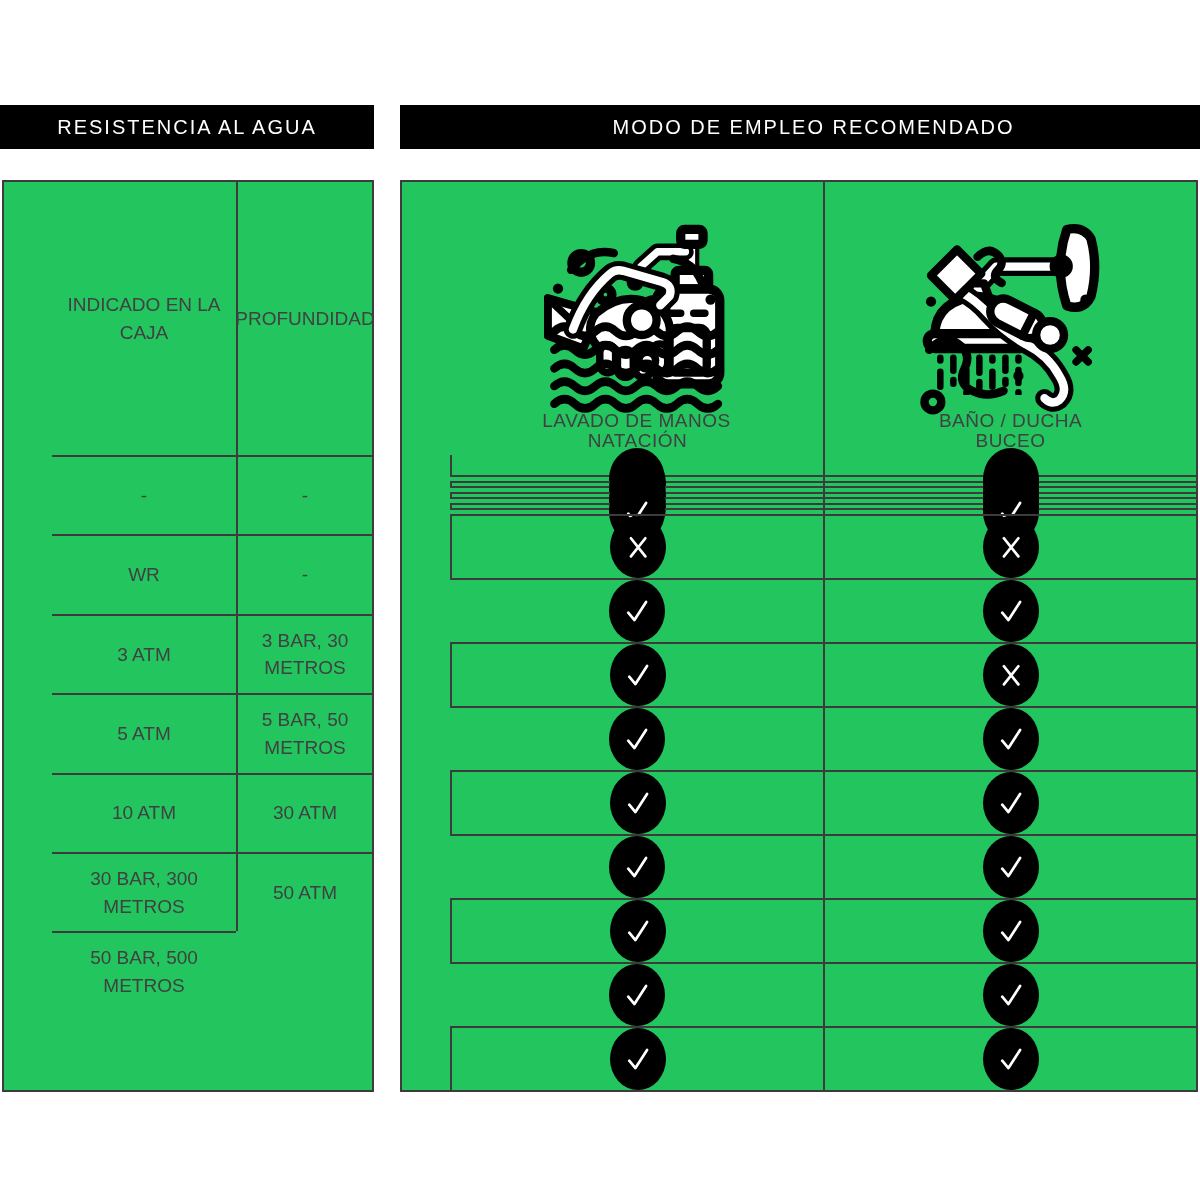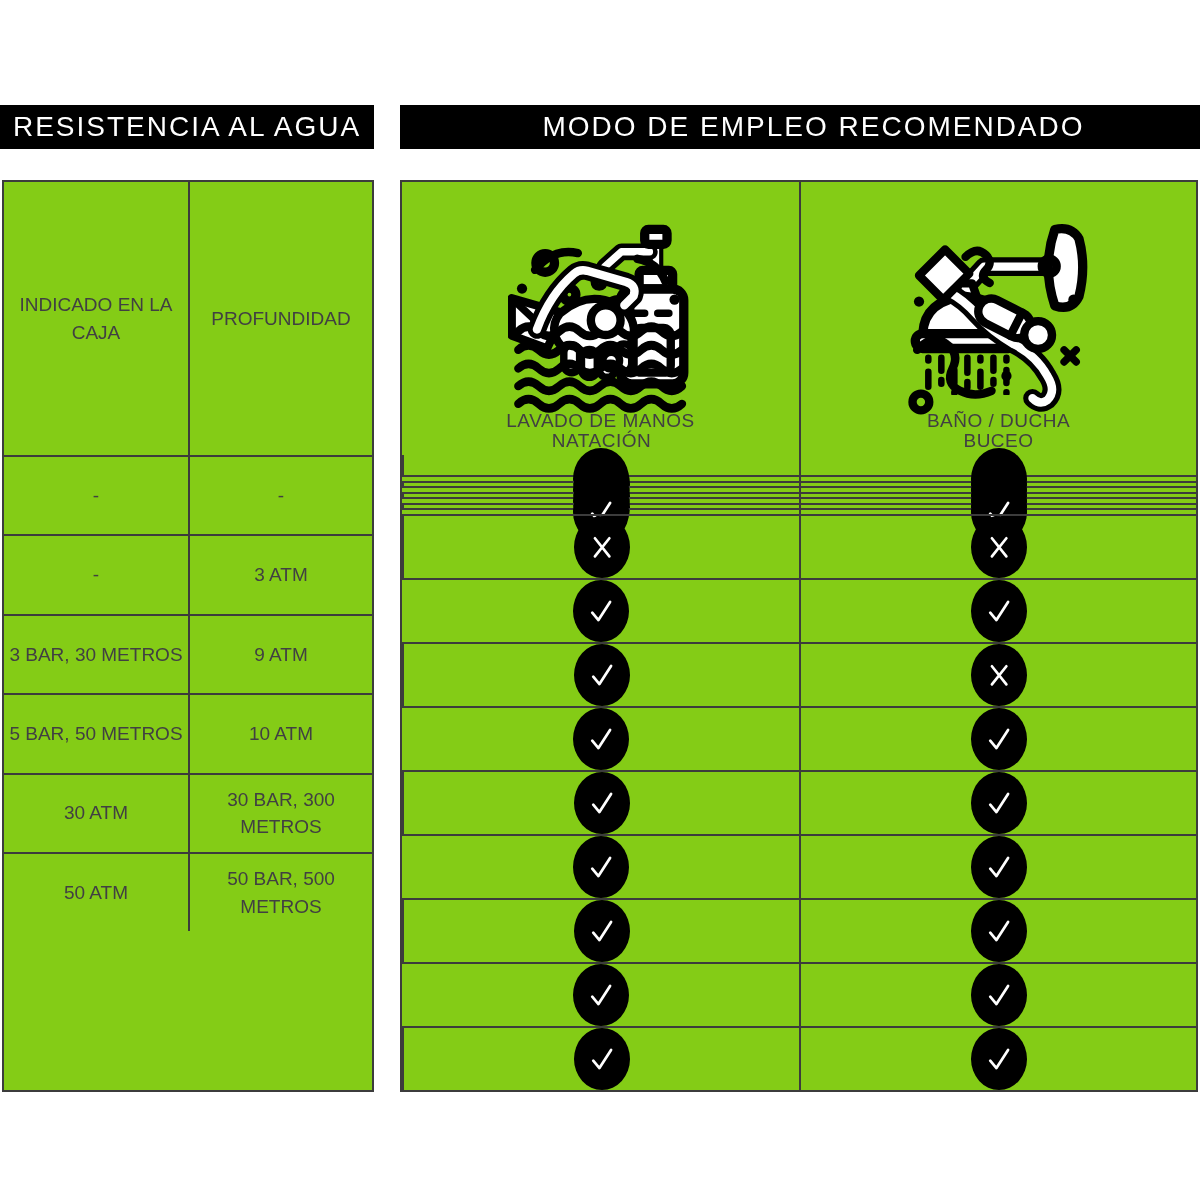--- a/index.html
+++ b/index.html
@@ -17,35 +17,36 @@
     position: absolute;
     top: 105px;
     height: 44px;
     background: #000000;
     display: flex;
     align-items: center;
     justify-content: center;
   }
   .header-bar span {
     color: #ffffff;
-    font-size: 28px;
+    font-size: 20px;
     letter-spacing: 2px;
     white-space: nowrap;
     text-align: center;
   }
   .bar-left  { left: 0;     width: 374px; }
   .bar-right { left: 400px; width: 800px; padding-left: 27px; }
 
   .grid-table {
     position: absolute;
     top: 180px;
     height: 912px;
     display: grid;
     border: 2px solid #3c3c3c;
-    background: #84cc16;
+    background: #22c55e;
+    padding-left: 48px;
   }
   .res-table {
     left: 2px;
     width: 372px;
     grid-template-columns: 184px 1fr;
     grid-template-rows: 273px repeat(8, 1fr);
   }
   .use-table {
     left: 400px;
     width: 798px;
@@ -117,24 +118,25 @@
   <div class="grid-table res-table">
     <div class="cell colhead">
       <span>INDICADO EN LA CAJA</span>
     </div>
     <div class="cell colhead">
       <span>PROFUNDIDAD</span>
     </div>
 
     <div class="cell">-</div>
     <div class="cell">-</div>
+    <div class="cell">WR</div>
     <div class="cell">-</div>
     <div class="cell">3 ATM</div>
     <div class="cell">3 BAR, 30 METROS</div>
-    <div class="cell">9 ATM</div>
+    <div class="cell">5 ATM</div>
     <div class="cell">5 BAR, 50 METROS</div>
     <div class="cell">10 ATM</div>
     <div class="cell">30 ATM</div>
     <div class="cell">30 BAR, 300 METROS</div>
     <div class="cell">50 ATM</div>
     <div class="cell">50 BAR, 500 METROS</div>
   </div>
 
   <div class="grid-table use-table">
 

